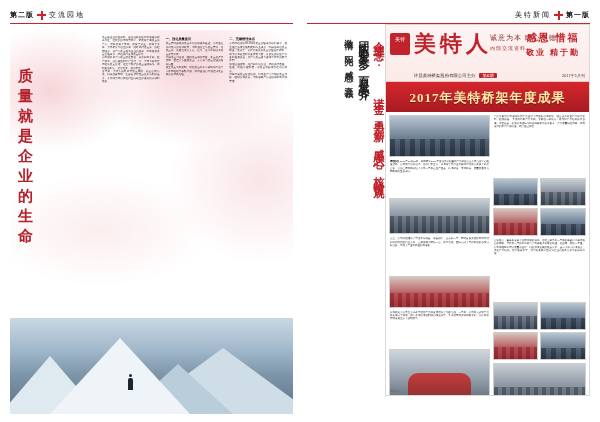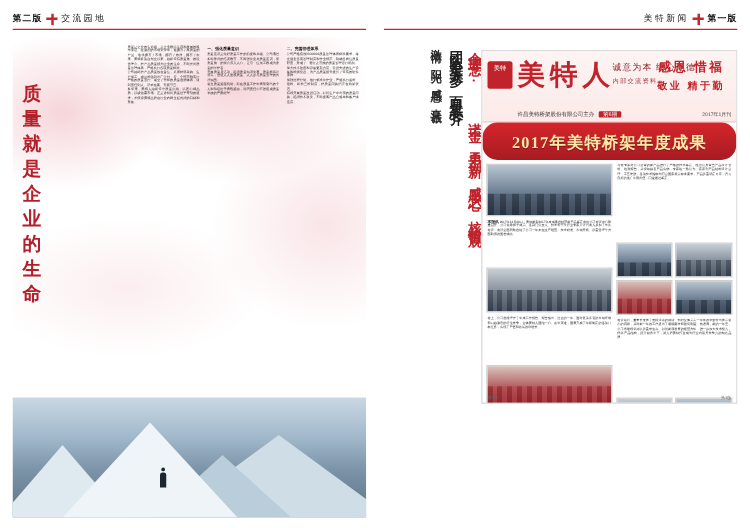--- a/index.html
+++ b/index.html
@@ -248,26 +248,25 @@
   .vline.small {
     font-size: 9px;
     color: #2a2a2a;
     letter-spacing: 2px;
   }
   .vline.blk { color: #1f1f1f; }
 
   .masthead-wrap {
     position: relative;
     flex: 1;
-    height: 283px;
+    height: 372px;
     border: 1px solid #d9d9d9;
     box-sizing: border-box;
     background: #fff;
     overflow: hidden;
-    margin-top: 16px;
   }
   .masthead {
     position: relative;
     height: 56px;
     background: linear-gradient(180deg,#fdf4f3 0%, #fbeae8 100%);
     border-bottom: 1px solid #e3c9c6;
   }
   .mh-logo {
     position: absolute;
     left: 4px; top: 8px;
@@ -340,21 +339,20 @@
   }
   .mh-meta .date { margin-left: auto; font-size: 4px; color: #444; }
 
   .banner {
     position: relative;
     height: 30px;
     background: linear-gradient(180deg,#d4262c 0%, #a81b22 100%);
     display: flex;
     align-items: center;
     justify-content: center;
-    border-radius: 12px;
   }
   .banner-text {
     font-family: "Liberation Serif", serif;
     font-weight: bold;
     font-size: 13px;
     color: #ffe9a8;
     letter-spacing: 1px;
     text-shadow: 0 1px 0 #7c1016;
     text-align: center;
     line-height: 13px;

